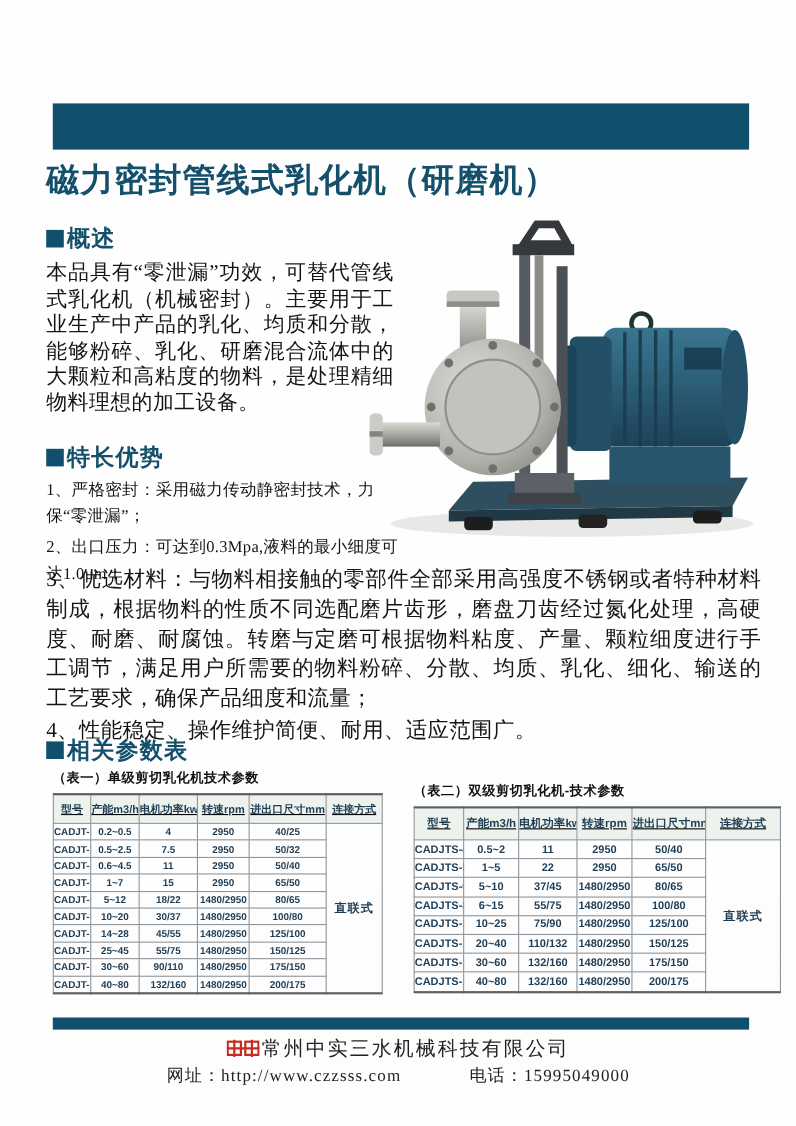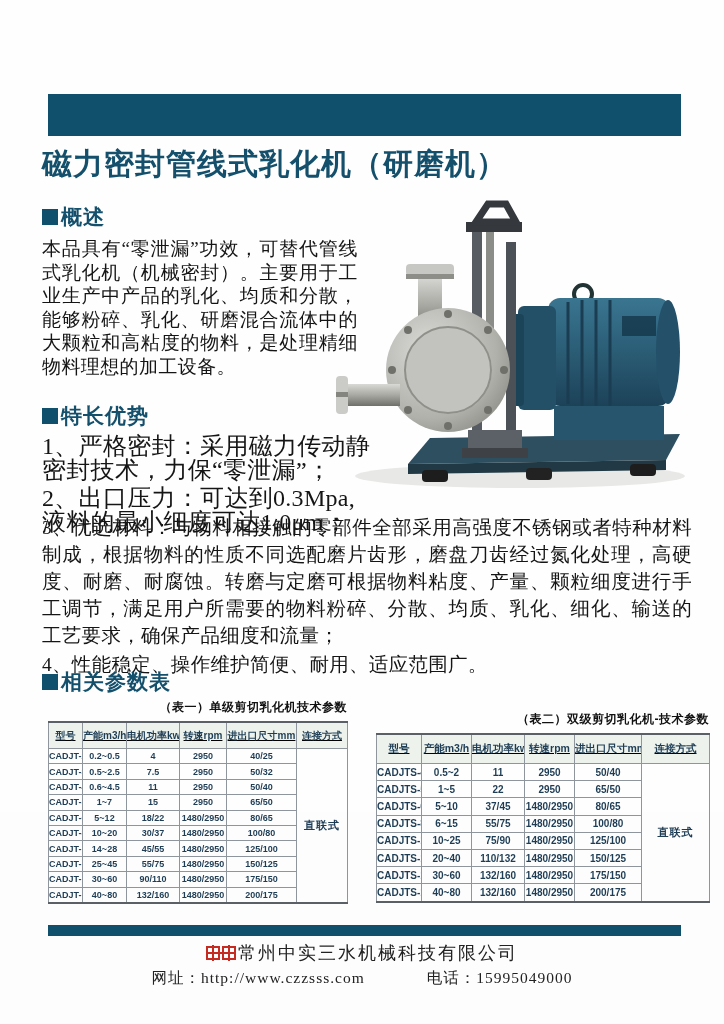--- a/index.html
+++ b/index.html
@@ -32,36 +32,36 @@
     font-size:19px;line-height:23.5px;color:#151515;letter-spacing:0.4px;
     text-align:justify;
   }
 
   .photo{position:absolute;left:330px;top:198px;width:366px;height:305px;}
   .photo svg{width:100%;height:100%;}
 
   .features{position:absolute;left:42px;top:402px;width:330px;}
   .features p{
     margin:5px 0 0 0;font-family:"Liberation Serif","DejaVu Serif",serif;
-    font-size:24px;line-height:23.5px;color:#151515;letter-spacing:0.3px;
+    font-size:15px;line-height:23.5px;color:#151515;letter-spacing:0.3px;
   }
   .features-wide{position:absolute;left:42px;top:514px;width:650px;}
   .features-wide p{
     margin:0 0 2px 0;font-family:"Liberation Serif","DejaVu Serif",serif;
     font-size:19.5px;line-height:27px;color:#151515;letter-spacing:0.3px;
     text-align:justify;
   }
 
   .params-head{position:absolute;left:42px;top:668px;}
 
   .tbl-wrap{position:absolute;}
   .tbl-wrap.t1{left:48px;top:699px;width:299px;}
   .tbl-wrap.t2{left:362px;top:711px;width:333px;margin-left:14px;}
   .tbl-title{
-    text-align:right;font-family:Liberation Sans, sans-serif;
+    text-align:left;font-family:Liberation Sans, sans-serif;
     font-weight:bold;font-size:12px;color:#111;margin:0 0 5px 0;letter-spacing:0.5px;
   }
   table.spec{border-collapse:collapse;width:100%;table-layout:fixed;}
   table.spec th,table.spec td{
     border:1px solid var(--border-gray);
     text-align:center;vertical-align:middle;
     color:var(--table-text);font-weight:bold;
     padding:0;overflow:hidden;white-space:nowrap;
   }
   table.spec thead tr{background:#edf2ec;text-decoration:underline;}

